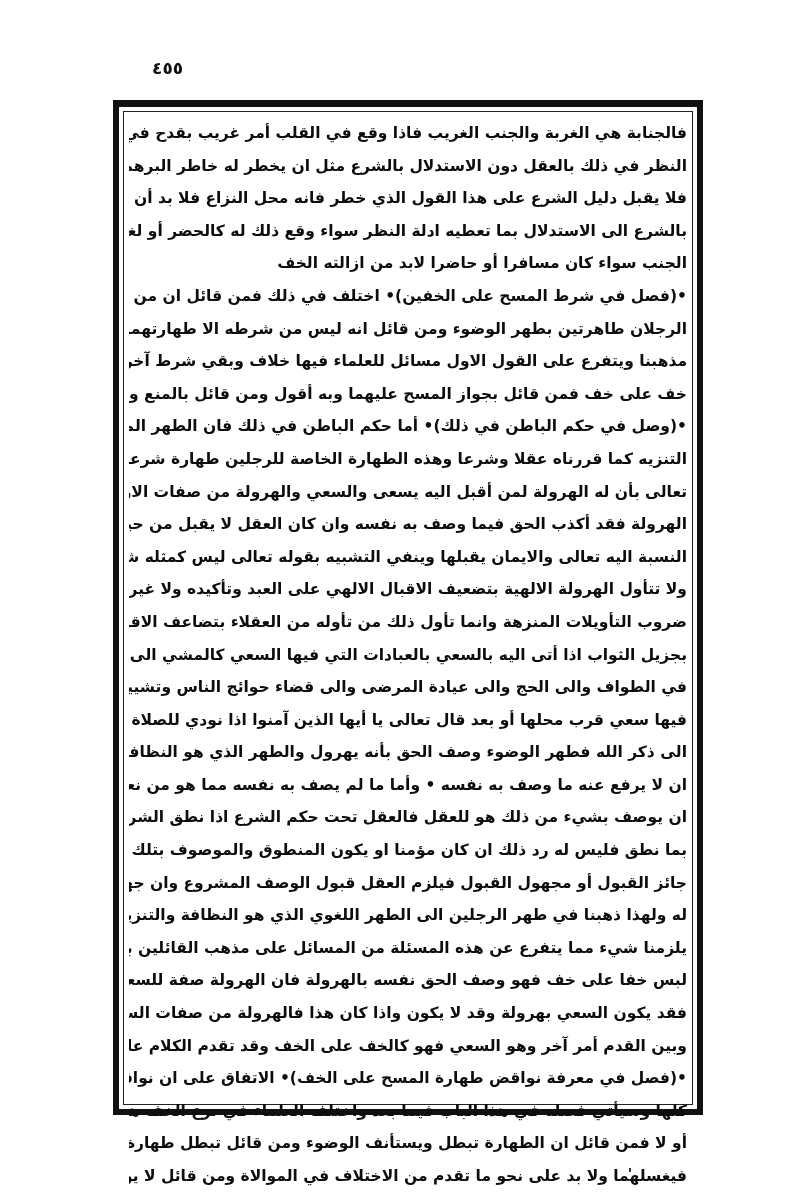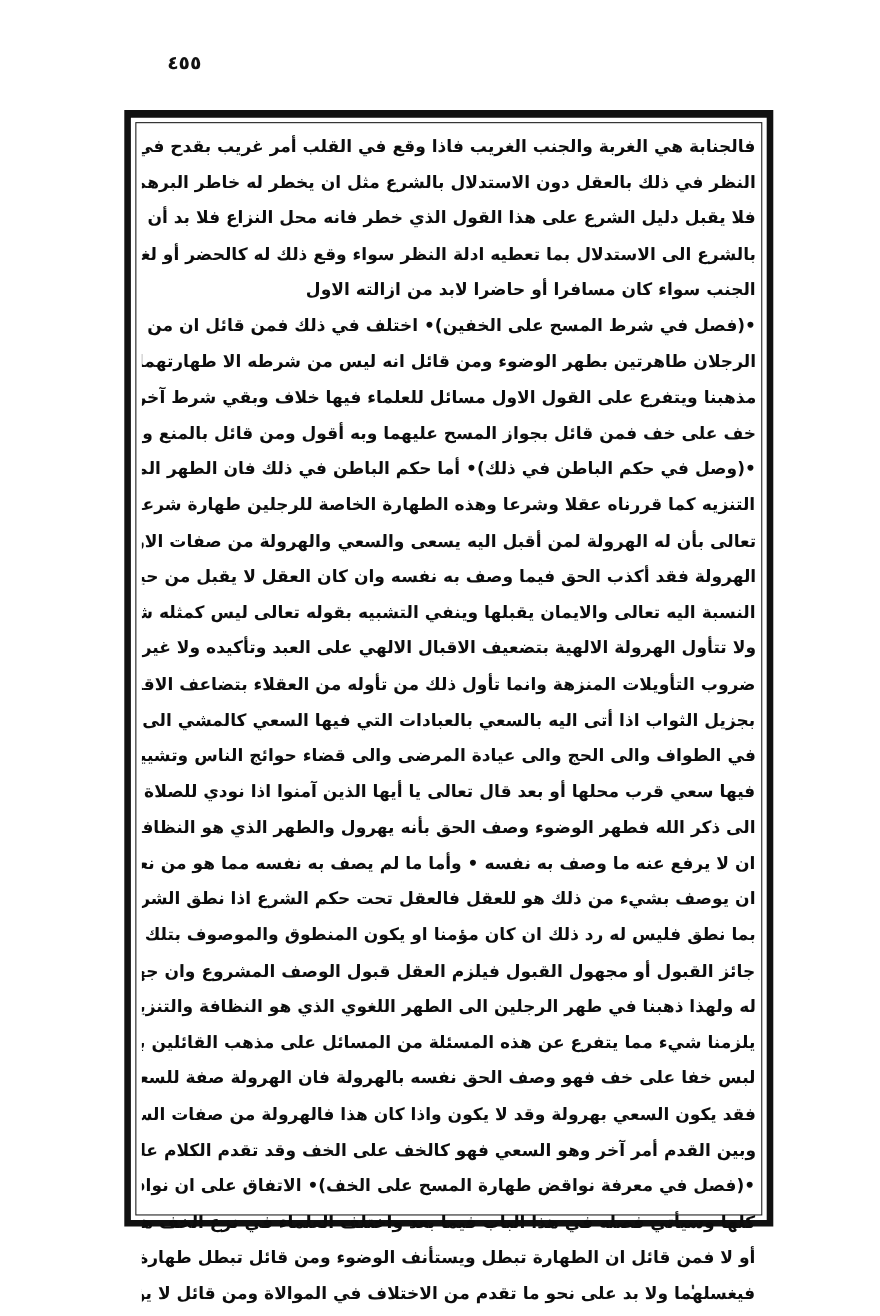--- a/index.html
+++ b/index.html
@@ -1,18 +1,18 @@
 <!DOCTYPE html>
 <html><head>
 <meta charset="utf-8">
 <style>
   html, body { margin: 0; padding: 0; background: #ffffff; }
   body { width: 800px; height: 1196px; position: relative; overflow: hidden; font-family: "DejaVu Sans", sans-serif; }
   .page-number {
-    position: absolute; left: 152px; top: 48px;
+    position: absolute; left: 152px; top: 58px;
     font-size: 17px; font-weight: bold; color: #111;
     font-family: "DejaVu Sans", sans-serif;
   }
   .frame {
     position: absolute; left: 113px; top: 100px; width: 590px; height: 1015px;
     border-top: 7px solid #111;
     border-bottom: 6px solid #111;
     border-left: 6px solid #111;
     border-right: 6px solid #111;
     box-sizing: border-box;
@@ -42,21 +42,21 @@
 
 <div class="page-number">٤٥٥</div>
 
 <div class="frame">
   <div class="frame-inner"></div>
   <div class="text-block" id="text-block">
       <div class="line">فالجنابة هي الغربة والجنب الغريب  فاذا وقع في القلب أمر غريب بقدح في الشرع بورد</div>
       <div class="line">النظر في ذلك بالعقل  دون الاستدلال بالشرع مثل ان يخطر له خاطر البرهمي المنكر للشريعة</div>
       <div class="line">فلا يقبل دليل الشرع على هذا القول الذي خطر فانه محل النزاع فلا بد أن ينزع من الاستدلال</div>
       <div class="line">بالشرع الى الاستدلال بما تعطيه ادلة النظر سواء وقع ذلك له  كالحضر أو لغيره كالسفر كان</div>
-      <div class="line short">الجنب سواء كان مسافرا أو حاضرا لابد من ازالته الاول</div>
+      <div class="line short">الجنب سواء كان مسافرا أو حاضرا لابد من ازالته الخف</div>
       <div class="line">•(فصل في شرط المسح على الخفين)•  اختلف في ذلك فمن قائل ان من شرط المسح ان يكون</div>
       <div class="line">الرجلان طاهرتين بطهر الوضوء  ومن قائل انه ليس من شرطه الا طهارتهما من النجاسة وهو</div>
       <div class="line">مذهبنا ويتفرع على القول الاول مسائل للعلماء فيها خلاف  وبقي شرط آخر وهو ان لا يكون</div>
       <div class="line">خف على خف فمن قائل بجواز المسح عليهما وبه أقول ومن قائل بالمنع وهكذا حكم الجرموق</div>
       <div class="line">•(وصل في حكم الباطن في ذلك)•  أما حكم الباطن في ذلك فان الطهر المعقول في الباطن هو</div>
       <div class="line">التنزيه كما قررناه عقلا وشرعا  وهذه الطهارة الخاصة للرجلين طهارة شرعية وقد وصف نفسه</div>
       <div class="line">تعالى بأن له الهرولة لمن أقبل اليه يسعى والسعي والهرولة من صفات الارجل فمن نزه الحق عن</div>
       <div class="line">الهرولة فقد أكذب الحق فيما وصف به نفسه    وان كان العقل لا يقبل من حيث دليله هذه</div>
       <div class="line">النسبة اليه تعالى والايمان يقبلها وينفي التشبيه بقوله تعالى ليس كمثله شيء وبالدليل النظري</div>
       <div class="line">ولا تتأول الهرولة الالهية بتضعيف الاقبال الالهي على العبد وتأكيده ولا غير ذلك من</div>

